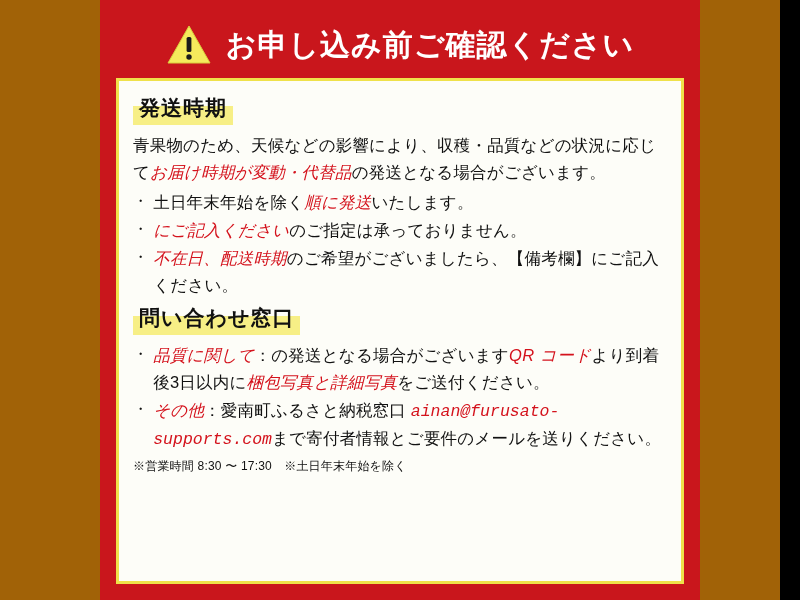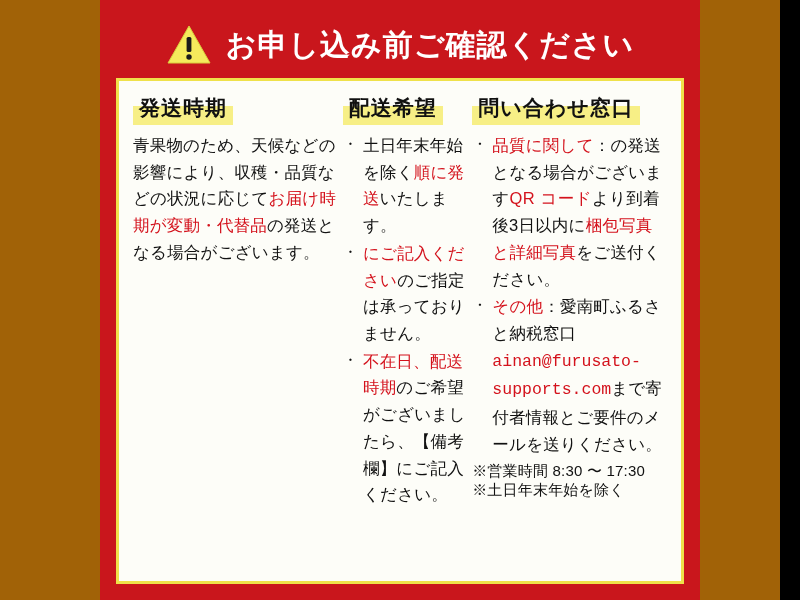--- a/index.html
+++ b/index.html
@@ -48,57 +48,57 @@
     line-height: 1;
   }
   
   .card {
     background: #fdfdf8;
     border: 3px solid #efe14a;
     flex: 1 1 auto;
     margin: 2px 4px 6px 4px;
     padding: 12px 14px 8px 14px;
     display: flex;
-    flex-direction: row;
+    flex-direction: column;
     gap: 2px;
   }
   .section { margin-bottom: 2px; }
   .sec-head {
     display: inline-block;
     font-size: 21px;
     font-weight: bold;
     color: #111;
     padding: 1px 6px 3px 6px;
     background: linear-gradient(to top, #f7ef86 0 58%, rgba(255,255,255,0) 58% 100%);
     margin-bottom: 7px;
     letter-spacing: 1px;
   }
   .sec-body {
     font-size: 16.5px;
     line-height: 1.62;
     color: #111;
     letter-spacing: 0.2px;
   }
-  .red { color: #d4121c; }
+  .red { color: #d4121c; font-style: italic; }
   .bullets { list-style: none; }
   .bullets li {
     display: flex;
     align-items: flex-start;
     gap: 5px;
     margin-bottom: 1px;
   }
   .dot {
     flex: 0 0 auto;
     font-size: 15px;
     line-height: 1.62;
     color: #111;
   }
   .li-text { flex: 1 1 auto; }
   .note {
-    font-size: 15px;
+    font-size: 12px;
     color: #111;
     margin-top: 4px;
     letter-spacing: 0.2px;
   }
   .mono-mail {
     font-family: "Liberation Mono", monospace;
     letter-spacing: 0;
   }
   .qr { letter-spacing: 0.5px; }
 </style>
@@ -122,21 +122,20 @@
     <div class="card">
 
       <div class="section">
         <div class="sec-head">発送時期</div>
         <div class="sec-body">
           <span>青果物のため、天候などの影響により、収穫・品質などの状況に応じて</span><span class="red">お届け時期が変動・代替品</span><span>の発送となる場合がございます。</span>
         </div>
       </div>
 
       <div class="section">
-        <div class="sec-head">配送希望</div>
         <ul class="bullets sec-body">
           <li>
             <span class="dot">・</span>
             <span class="li-text"><span>土日年末年始を除く</span><span class="red">順に発送</span><span>いたします。</span></span>
           </li>
           <li>
             <span class="dot">・</span>
             <span class="li-text"><span class="red">にご記入ください</span><span>のご指定は承っておりません。</span></span>
           </li>
           <li>

